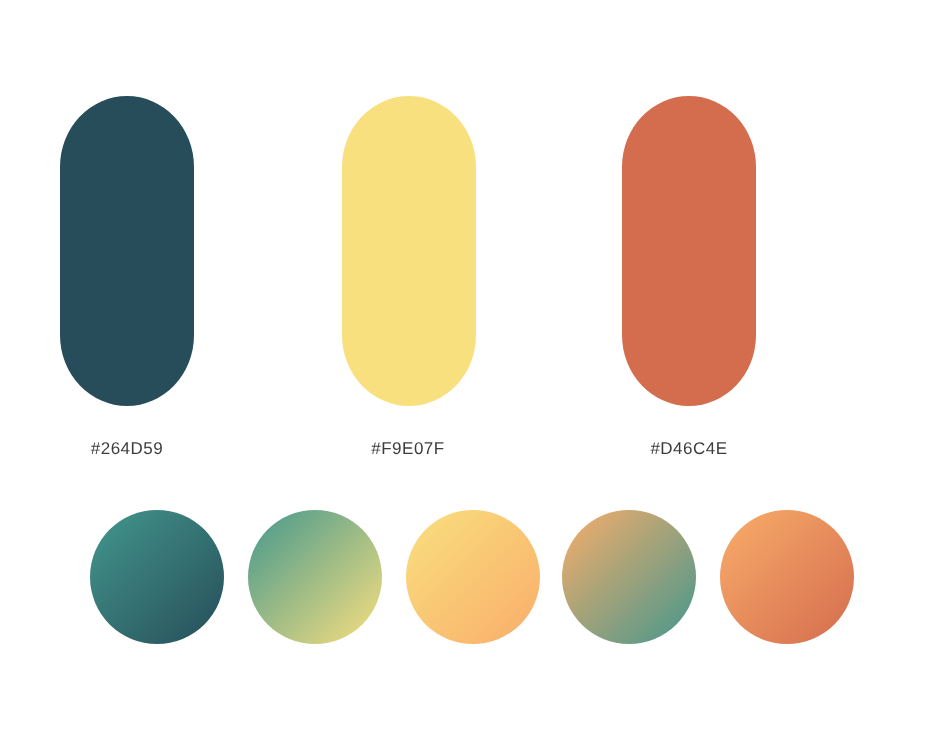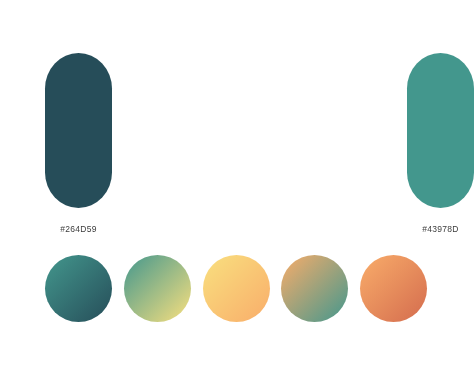--- a/index.html
+++ b/index.html
@@ -19,27 +19,27 @@
     position: relative;
     width: 474px;
     height: 367px;
     background: #ffffff;
     box-sizing: border-box;
   }
 
   
   .swatch-row {
     position: absolute;
-    left: 45px;
+    left: 30px;
     top: 48px;
-    width: 429px;
+    width: 348px;
     height: 190px;
     display: flex;
     justify-content: space-between;
-    align-items: center;
+    align-items: flex-start;
   }
 
   .swatch-column {
     width: 67px;
     display: flex;
     flex-direction: column;
     align-items: center;
   }
 
   .swatch-pill {
@@ -83,27 +83,31 @@
 
 <div class="palette-board">
 
   <div class="swatch-row">
 
     <div class="swatch-column">
       <div class="swatch-pill" style="background: rgb(38, 77, 89);"></div>
       <div class="swatch-hex" style="color: rgb(60, 60, 60);">#264D59</div>
     </div>
 
+
     <div class="swatch-column">
-      <div class="swatch-pill" style="background: rgb(67, 151, 141);"></div>
-      <div class="swatch-hex" style="color: rgb(60, 60, 60);">#43978D</div>
+      <div class="swatch-pill" style="background: rgb(249, 224, 127);"></div>
+      <div class="swatch-hex" style="color: rgb(60, 60, 60);">#F9E07F</div>
     </div>
 
 
-
+    <div class="swatch-column">
+      <div class="swatch-pill" style="background: rgb(212, 108, 78);"></div>
+      <div class="swatch-hex" style="color: rgb(60, 60, 60);">#D46C4E</div>
+    </div>
 
   </div>
 
   <div class="blend-row">
     <div class="blend-circle" style="background: linear-gradient(135deg, rgb(67, 151, 141) 0%, rgb(38, 77, 89) 100%);"></div>
     <div class="blend-circle" style="background: linear-gradient(135deg, rgb(67, 151, 141) 0%, rgb(249, 224, 127) 100%);"></div>
     <div class="blend-circle" style="background: linear-gradient(135deg, rgb(249, 224, 127) 0%, rgb(249, 173, 106) 100%);"></div>
     <div class="blend-circle" style="background: linear-gradient(135deg, rgb(249, 173, 106) 0%, rgb(67, 151, 141) 100%);"></div>
     <div class="blend-circle" style="background: linear-gradient(135deg, rgb(249, 173, 106) 0%, rgb(212, 108, 78) 100%);"></div>
   </div>

